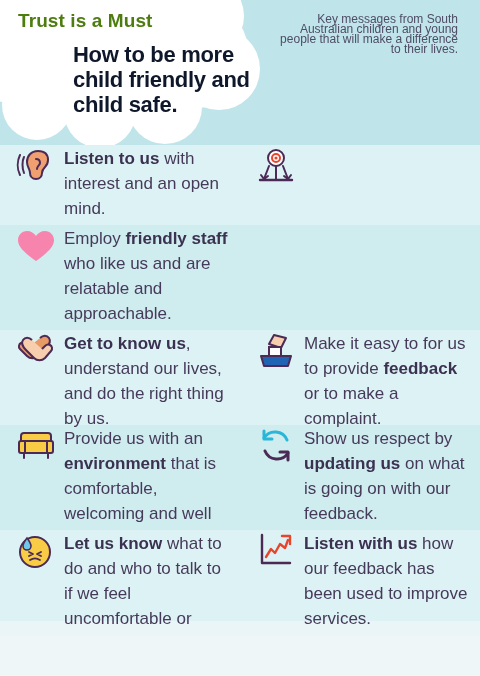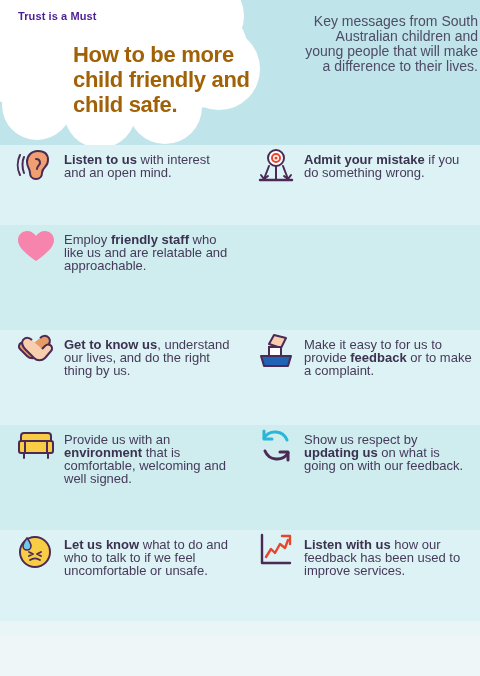--- a/index.html
+++ b/index.html
@@ -12,38 +12,38 @@
   }
   .page{position:absolute;left:0;top:0;width:480px;height:676px;}
 
   
   .header{position:absolute;left:0;top:0;width:480px;height:145px;background:#bfe4ea;overflow:hidden;}
   .cloud{position:absolute;left:-22px;top:-30px;width:300px;height:190px;}
   .cloud i{position:absolute;background:#ffffff;border-radius:50%;}
   .cloudbody{position:absolute;left:14px;top:30px;width:256px;height:108px;background:#fff;border-radius:52px;}
   .tagline{
     position:absolute;left:18px;top:10px;z-index:5;
-    color:#4c1d95;font-weight:bold;font-size:11px;letter-spacing:.1px;
+    color:#4d7c0f;font-weight:bold;font-size:19px;letter-spacing:.1px;
   }
   .headline{
     position:absolute;left:73px;top:42px;z-index:5;width:210px;
-    color:#a16207;font-weight:bold;font-size:22px;line-height:25px;letter-spacing:-.3px;
+    color:#0f172a;font-weight:bold;font-size:22px;line-height:25px;letter-spacing:-.3px;
   }
   .kicker{
-    position:absolute;right:2px;top:14px;width:178px;z-index:5;
-    text-align:right;color:#4f4c66;font-size:14px;line-height:15px;
+    position:absolute;right:22px;top:14px;width:178px;z-index:5;
+    text-align:right;color:#4f4c66;font-size:12px;line-height:10px;
   }
 
   
   .band{position:absolute;left:0;width:480px;display:flex;}
   .band.alt{background:#cfecef;}
   .band.plain{background:#ddf2f4;}
   .cell{width:240px;box-sizing:border-box;display:flex;padding:0 8px 0 12px;}
   .ico{width:48px;min-width:48px;display:flex;justify-content:center;padding-top:2px;}
-  .txt{color:#463a5a;font-size:13px;line-height:13px;padding-left:4px;padding-top:8px;}
+  .txt{color:#463a5a;font-size:17px;line-height:25px;padding-left:4px;padding-top:1px;}
   .txt b{font-weight:bold;color:#3b3150;}
 
   
   .footer{position:absolute;left:0;top:636px;width:480px;height:40px;background:#eef6f7;}
 </style>
 </head>
 <body>
 
 <div class="page">
 
@@ -84,23 +84,20 @@
         <svg width="42" height="38" viewBox="0 0 42 38">
           <circle cx="21" cy="11" r="8" fill="#fff" stroke="#4b2a55" stroke-width="2"></circle>
           <circle cx="21" cy="11" r="4" fill="#fff" stroke="#e8452c" stroke-width="2"></circle>
           <circle cx="21" cy="11" r="1.6" fill="#e8452c"></circle>
           <path d="M14 19 L9 32 M28 19 L33 32" stroke="#4b2a55" stroke-width="2" stroke-linecap="round"></path>
           <path d="M21 19 L21 32" stroke="#4b2a55" stroke-width="2" stroke-linecap="round"></path>
           <path d="M6 28 l3 4 4-3 M36 28 l-3 4 -4-3" fill="none" stroke="#4b2a55" stroke-width="2" stroke-linecap="round"></path>
           <path d="M5 33 h32" stroke="#4b2a55" stroke-width="2.4" stroke-linecap="round"></path>
         </svg>
       </div>
-      <div class="txt">
-        <b>Admit your mistake</b><span> if you do something wrong.</span>
-      </div>
     </div>
   </div>
 
   <div class="band alt" style="top:225px;height:105px;">
     <div class="cell">
       <div class="ico">
         <svg width="42" height="38" viewBox="0 0 42 38">
           <path d="M21 34C10 26 3 20 3 13 3 8 7 4 12 4c4 0 7 2 9 5 2-3 5-5 9-5 5 0 9 4 9 9 0 7-7 13-18 21z" fill="#f784ad"></path>
         </svg>
       </div>

